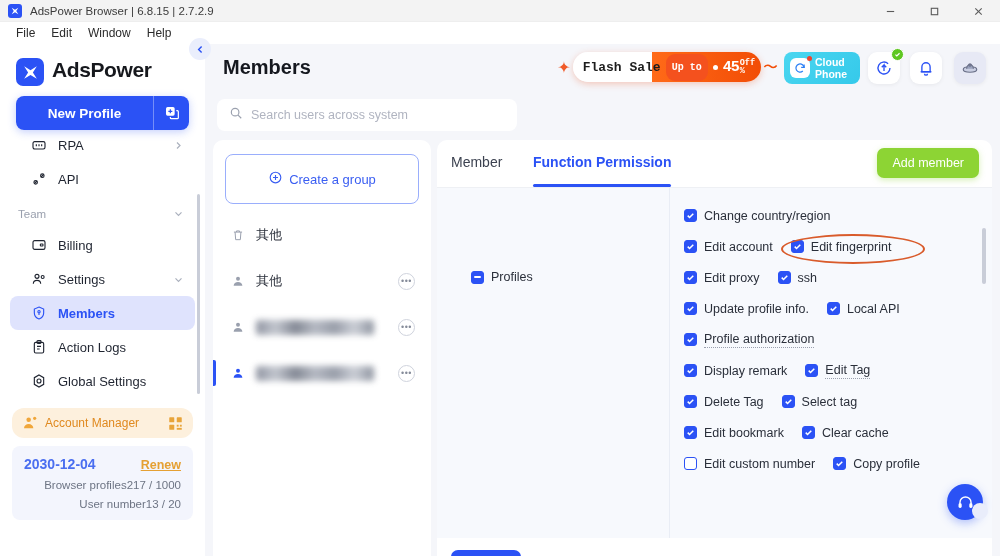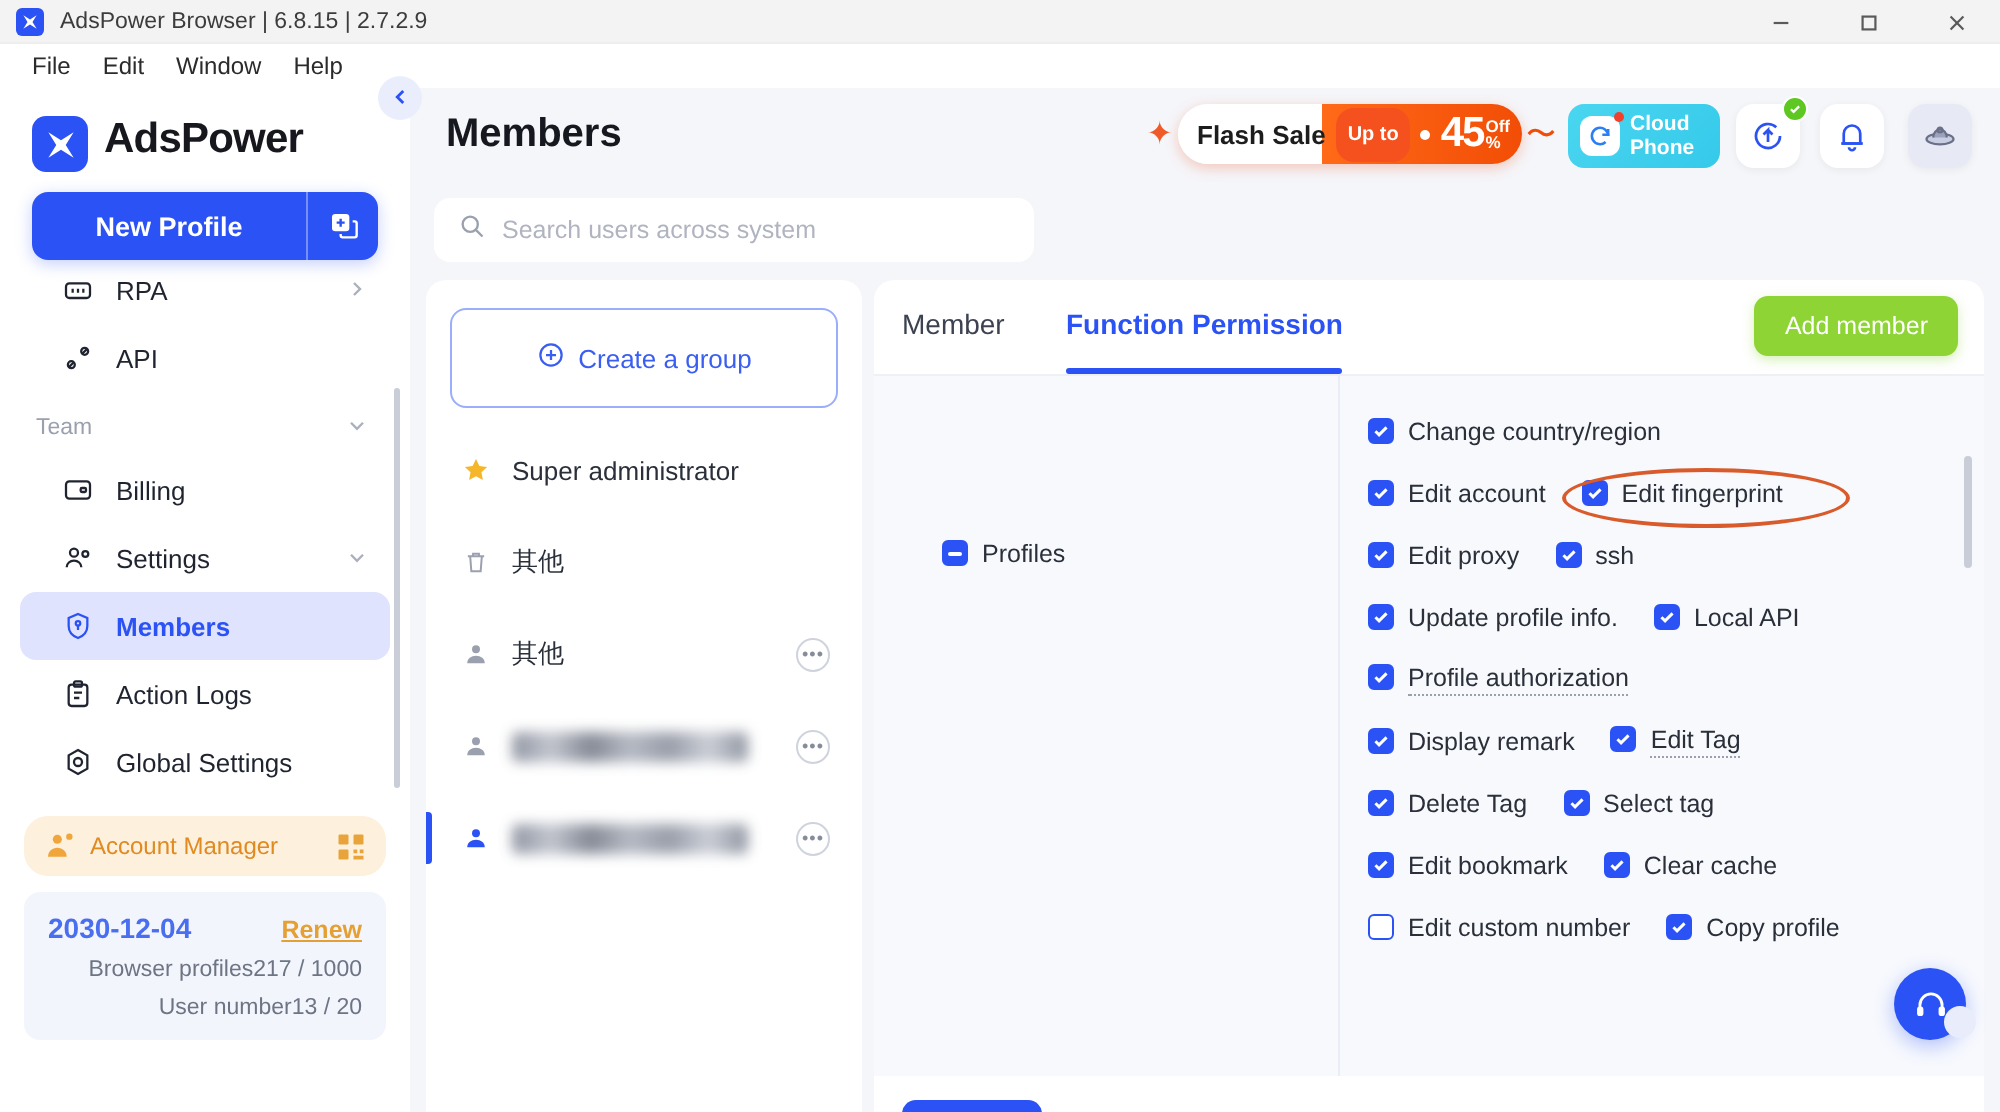--- a/index.html
+++ b/index.html
@@ -119,29 +119,29 @@
   .main { position: absolute; top: 44px; left: 205px; width: 795px; height: 512px; background: #f5f6fa; }
   .page-head { position: relative; height: 52px; }
   .page-title {
     position: absolute; left: 18px; top: 12px; font-size: 20px; font-weight: bold; color: #15181f;
   }
   .promo { position: absolute; right: 222px; top: 8px; display: flex; align-items: center; }
   .promo-star { color: #f05a28; font-size: 16px; margin-right: 2px; }
   .promo-pill {
     display: flex; align-items: center; height: 30px; border-radius: 15px;
     background: linear-gradient(90deg,#ffffff 0%,#ffffff 42%,#ff6a18 42%,#f24d06 100%);
-    padding: 0 6px 0 10px; box-shadow: 0 2px 7px rgba(240,90,40,.3);
+    padding: 0 6px 0 10px; box-shadow: 0 2px 7px rgba(240,90,40,.3); font-family: Liberation Mono, monospace;
   }
   .promo-flash { font-size: 13px; font-weight: bold; color: #1d1d1d; }
   .promo-upto {
     margin-left: 5px; background: #f4511e; color: #fff; font-size: 10px; font-weight: bold;
     border-radius: 9px; padding: 8px 6px;
   }
   .promo-dot { width: 5px; height: 5px; border-radius: 50%; background: #fff; margin: 0 5px; }
-  .promo-num { font-size: 21px; font-weight: bold; color: #fff; letter-spacing: -1px; }
+  .promo-num { font-size: 15px; font-weight: bold; color: #fff; letter-spacing: -1px; }
   .promo-off { margin-left: 1px; line-height: 1; }
   .promo-off div { font-size: 8.5px; font-weight: bold; color: #fff; }
   .promo-tail { color: #f24d06; font-size: 15px; margin-left: 2px; }
 
   .cloudphone {
     position: absolute; right: 140px; top: 8px; width: 76px; height: 32px;
     border-radius: 8px; background: linear-gradient(135deg,#4ad6f0,#35c9ea);
     display: flex; align-items: center; padding-left: 6px;
   }
   .cp-ico {
@@ -232,21 +232,21 @@
   }
   .addmember {
     position: absolute; right: 13px; top: 8px; height: 30px; padding: 0 15px;
     border-radius: 7px; background: #8dd434; color: #fff; font-size: 12.5px;
     display: flex; align-items: center; box-shadow: 0 2px 6px rgba(141,212,52,.35);
   }
   .permbody { position: relative; display: flex; height: 350px; }
   .pcol-left { width: 232px; background: #f7f9fd; position: relative; }
   .pcol-right { flex: 1; background: #f7f9fd; border-left: 1px solid #e9edf5; position: relative; }
 
-  .cbrow { display: flex; align-items: flex-start; }
+  .cbrow { display: flex; align-items: center; }
   .cb {
     width: 13px; height: 13px; border-radius: 3px; border: 1.5px solid #2b52f5;
     background: #2b52f5; display: flex; align-items: center; justify-content: center;
     flex: 0 0 auto;
   }
   .cb svg { width: 9px; height: 9px; }
   .cb.empty { background: #fff; border-color: #2b52f5; }
   .cb.indet { background: #2b52f5; }
   .cb.indet::after { content: ''; width: 7px; height: 2px; background: #fff; border-radius: 1px; }
   .cblabel { margin-left: 7px; font-size: 12.5px; color: #2a2f3a; white-space: nowrap; }
@@ -565,28 +565,20 @@
       <div class="creategroup">
         <span>
           <svg viewBox="0 0 24 24" fill="none" stroke="#3a5ef2" stroke-width="1.8">
             <circle cx="12" cy="12" r="8.5"></circle>
               <path d="M12 8v8M8 12h8"></path>
           </svg>
         </span>
         <span>Create a group</span>
       </div>
 
-      <div class="grouprow">
-        <span class="g-ico">
-          <svg viewBox="0 0 24 24" fill="#f5b battle">
-              <path d="M12 2.5l2.9 6 6.6.9-4.8 4.6 1.2 6.5-5.9-3.1-5.9 3.1 1.2-6.5L2.5 9.4l6.6-.9z" fill="#f6b629"></path>
-            </svg>
-        </span>
-        <span class="g-lbl">Super administrator</span>
-      </div>
 
       <div class="grouprow">
         <span class="g-ico">
           <svg viewBox="0 0 24 24" fill="none" stroke="#9aa0ae" stroke-width="1.7">
             <path d="M5 7h14M9.5 7V5h5v2M7 7l1 13h8l1-13"></path>
           </svg>
         </span>
         <span class="g-lbl">其他</span>
       </div>
 

